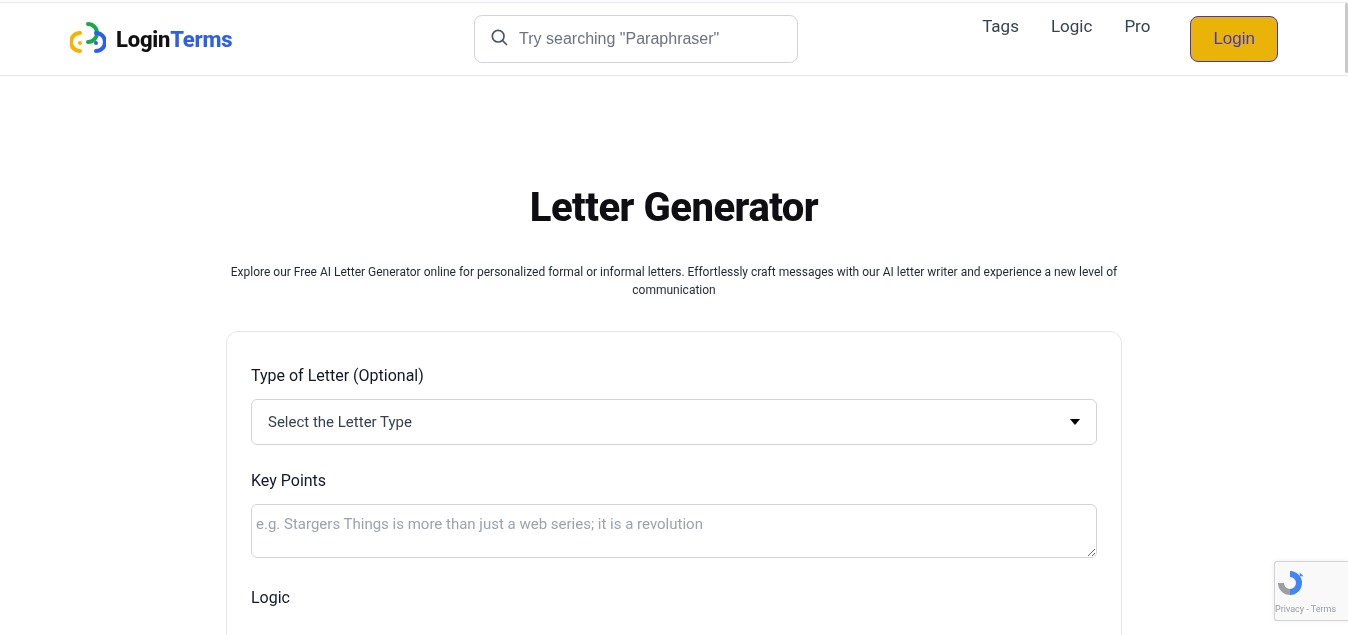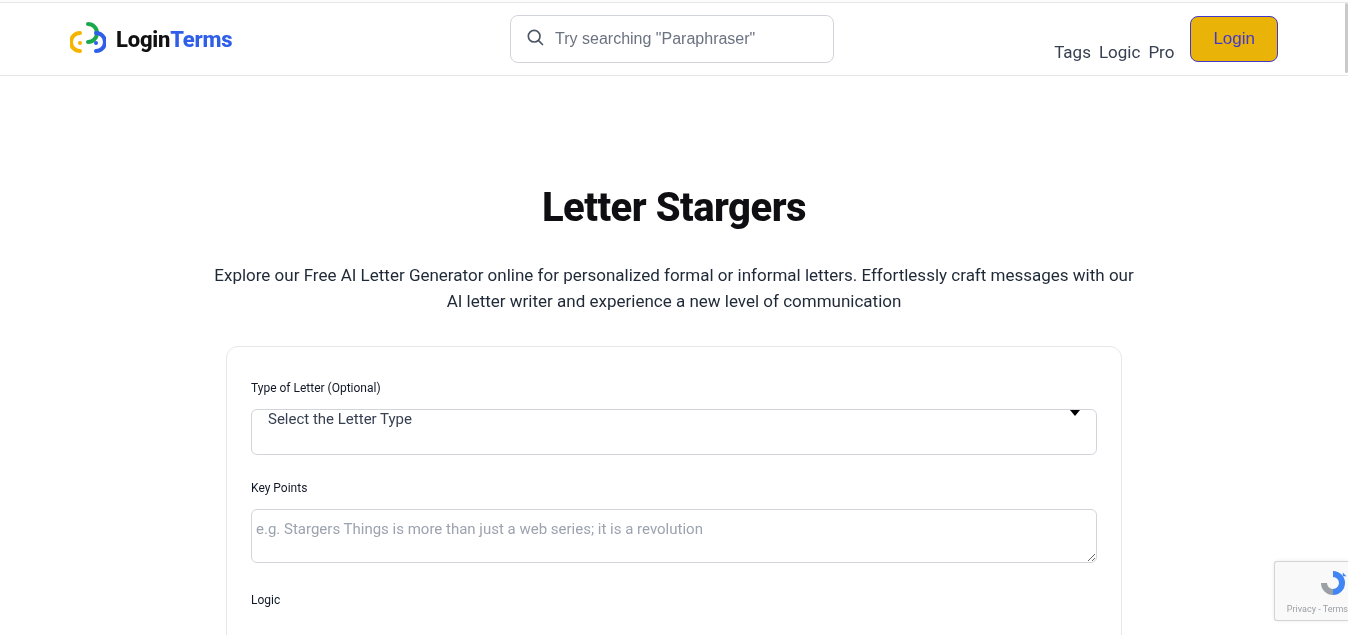--- a/index.html
+++ b/index.html
@@ -61,22 +61,22 @@
     border: none;
     outline: none;
     font-size: 16px;
     color: #374151;
     width: 100%;
     background: transparent;
   }
   .search-box input::placeholder { color: #6b7280; }
   .nav {
     display: flex;
-    align-items: flex-end;
-    gap: 8px;
+    align-items: flex-start;
+    gap: 32px;
   }
   .nav a {
     color: #374151;
     text-decoration: none;
     font-size: 17px;
   }
   .login-btn {
     border: 1px solid #4338ca;
     color: #4338ca;
     background: #eab308;
@@ -94,50 +94,51 @@
   }
   .title {
     font-size: 40px;
     font-weight: 800;
     color: #0f0f13;
     letter-spacing: -0.5px;
     text-align: center;
   }
   .subtitle {
     margin-top: 32px;
-    font-size: 17px;
+    font-size: 12px;
     color: #1f2937;
     text-align: center;
     max-width: 930px;
     line-height: 1.5;
   }
   .card {
     margin-top: 32px;
     width: 896px;
     border: 1px solid #e5e7eb;
     border-radius: 12px;
     padding: 34px 24px 24px 24px;
   }
   .form-label {
-    font-size: 12px;
+    font-size: 16px;
     color: #111827;
     margin-bottom: 14px;
     display: block;
   }
   .form-select, .form-textarea {
     width: 100%;
     border: 1px solid #d1d5db;
     border-radius: 6px;
     font-size: 15px;
     color: #374151;
     background: #fff;
   }
   .form-select {
     height: 46px;
     display: flex;
+    align-items: center;
     justify-content: space-between;
     padding: 0 16px;
     cursor: pointer;
   }
   .form-textarea {
     height: 54px;
     padding: 10px 4px;
     resize: both;
     font-family: inherit;
     outline: none;
@@ -156,21 +157,21 @@
     bottom: 14px;
     width: 74px;
     height: 60px;
     background: #f9f9f9;
     border: 1px solid #d3d3d3;
     border-right: none;
     border-radius: 3px 0 0 3px;
     box-shadow: 0 0 4px rgba(0,0,0,0.08);
     display: flex;
     flex-direction: column;
-    align-items: flex-end;
+    align-items: flex-start;
     justify-content: center;
     gap: 2px;
   }
   .recaptcha-text {
     font-size: 9px;
     color: #9aa0a6;
   }
   .recaptcha-text a { color: #9aa0a6; text-decoration: none; }
   .scrollbar-v {
     position: absolute;
@@ -217,21 +218,21 @@
 
   <nav class="nav">
     <a href="#">Tags</a>
     <a href="#">Logic</a>
     <a href="#">Pro</a>
     <button class="login-btn">Login</button>
   </nav>
 </header>
 
 <main class="main">
-  <h1 class="title">Letter Stargers</h1>
+  <h1 class="title">Letter Generator</h1>
   <p class="subtitle">Explore our Free AI Letter Generator online for personalized formal or informal letters. Effortlessly craft messages with our AI letter writer and experience a new level of communication</p>
 
   <div class="card">
 
     <div class="form-group">
       <label class="form-label">Type of Letter (Optional)</label>
       <div class="form-select">
         <span>Select the Letter Type</span>
         <span class="caret"></span>
       </div>

